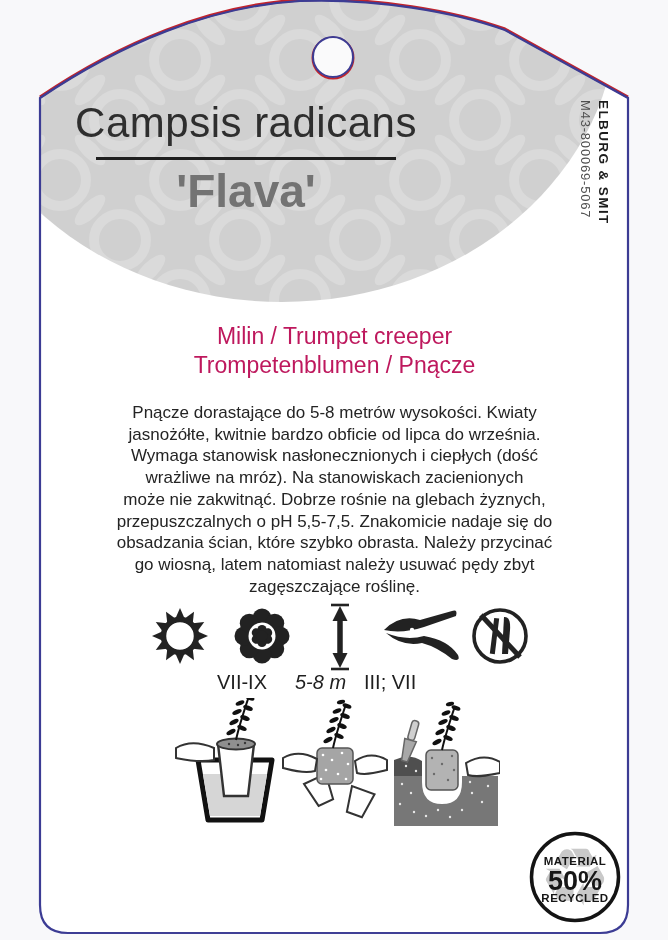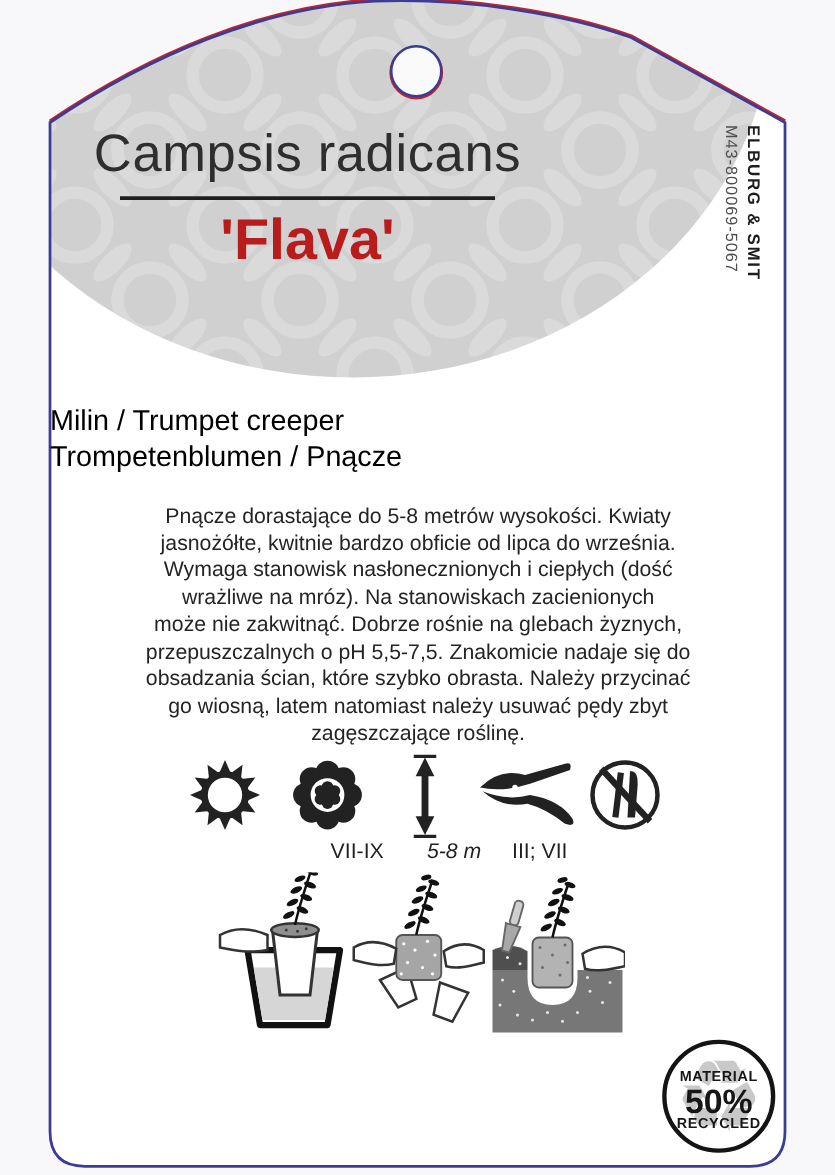--- a/index.html
+++ b/index.html
@@ -5,32 +5,32 @@
   html,body{margin:0;padding:0;}
   .page{
     position:relative;width:668px;height:940px;background:#f8f8fa;overflow:hidden;
     font-family:"Liberation Sans",sans-serif;color:#262626;
   }
   .abs{position:absolute;}
   
   .title-block{left:40px;top:98px;width:412px;text-align:center;}
   .genus{font-size:42px;line-height:50px;color:#2e2e2e;letter-spacing:.5px;white-space:nowrap;}
   .rule{width:300px;height:3px;background:#1f1f1f;margin:9px auto 5px auto;}
-  .cultivar{font-size:46px;line-height:52px;font-weight:bold;color:#b91c1c;}
+  .cultivar{font-size:46px;line-height:52px;font-weight:bold;color:#737373;}
   
   .side-text{left:576px;top:100px;writing-mode:vertical-rl;text-orientation:mixed;line-height:1.35;}
   .producer{font-weight:bold;font-size:13.5px;letter-spacing:1.4px;color:#1c1c1c;}
   .code{font-size:13px;letter-spacing:.8px;color:#4f4f4f;}
   
-  .common-names{left:40px;top:322px;width:589px;font-size:23px;line-height:29px;color:#000000;}
+  .common-names{left:40px;top:322px;width:589px;text-align:center;font-size:23px;line-height:29px;color:#be185d;}
   
   .description{left:54px;top:402px;width:561px;text-align:center;font-size:17px;line-height:21.7px;
     color:#242424;white-space:pre-line;}
   
-  .icon-label{top:671px;width:90px;text-align:right;font-size:17px;color:#1f1f1f;}
+  .icon-label{top:671px;width:90px;text-align:left;font-size:20px;color:#1f1f1f;}
   .il-flowering{left:217px;}
   .il-height{left:295px;font-style:italic;}
   .il-pruning{left:364px;}
 </style>
 </head>
 <body>
 
 <div class="page">
 
   <svg class="abs" style="left:0;top:0;" width="668" height="940" viewBox="0 0 668 940">

